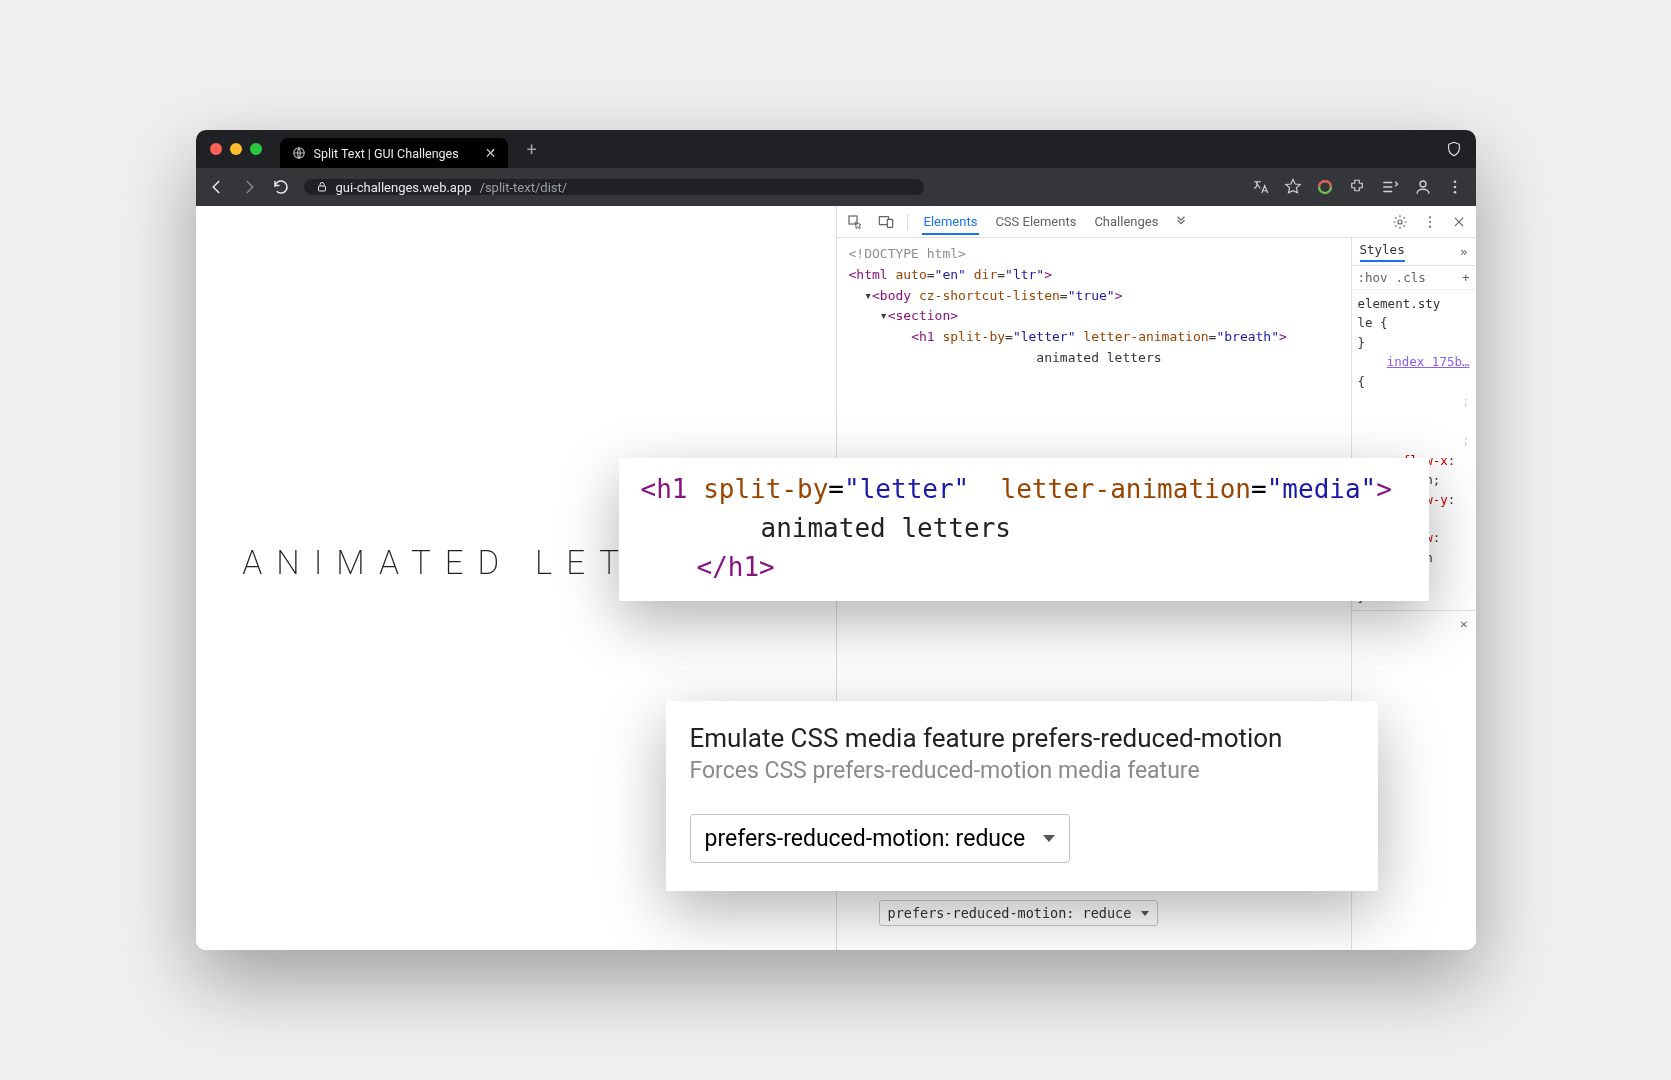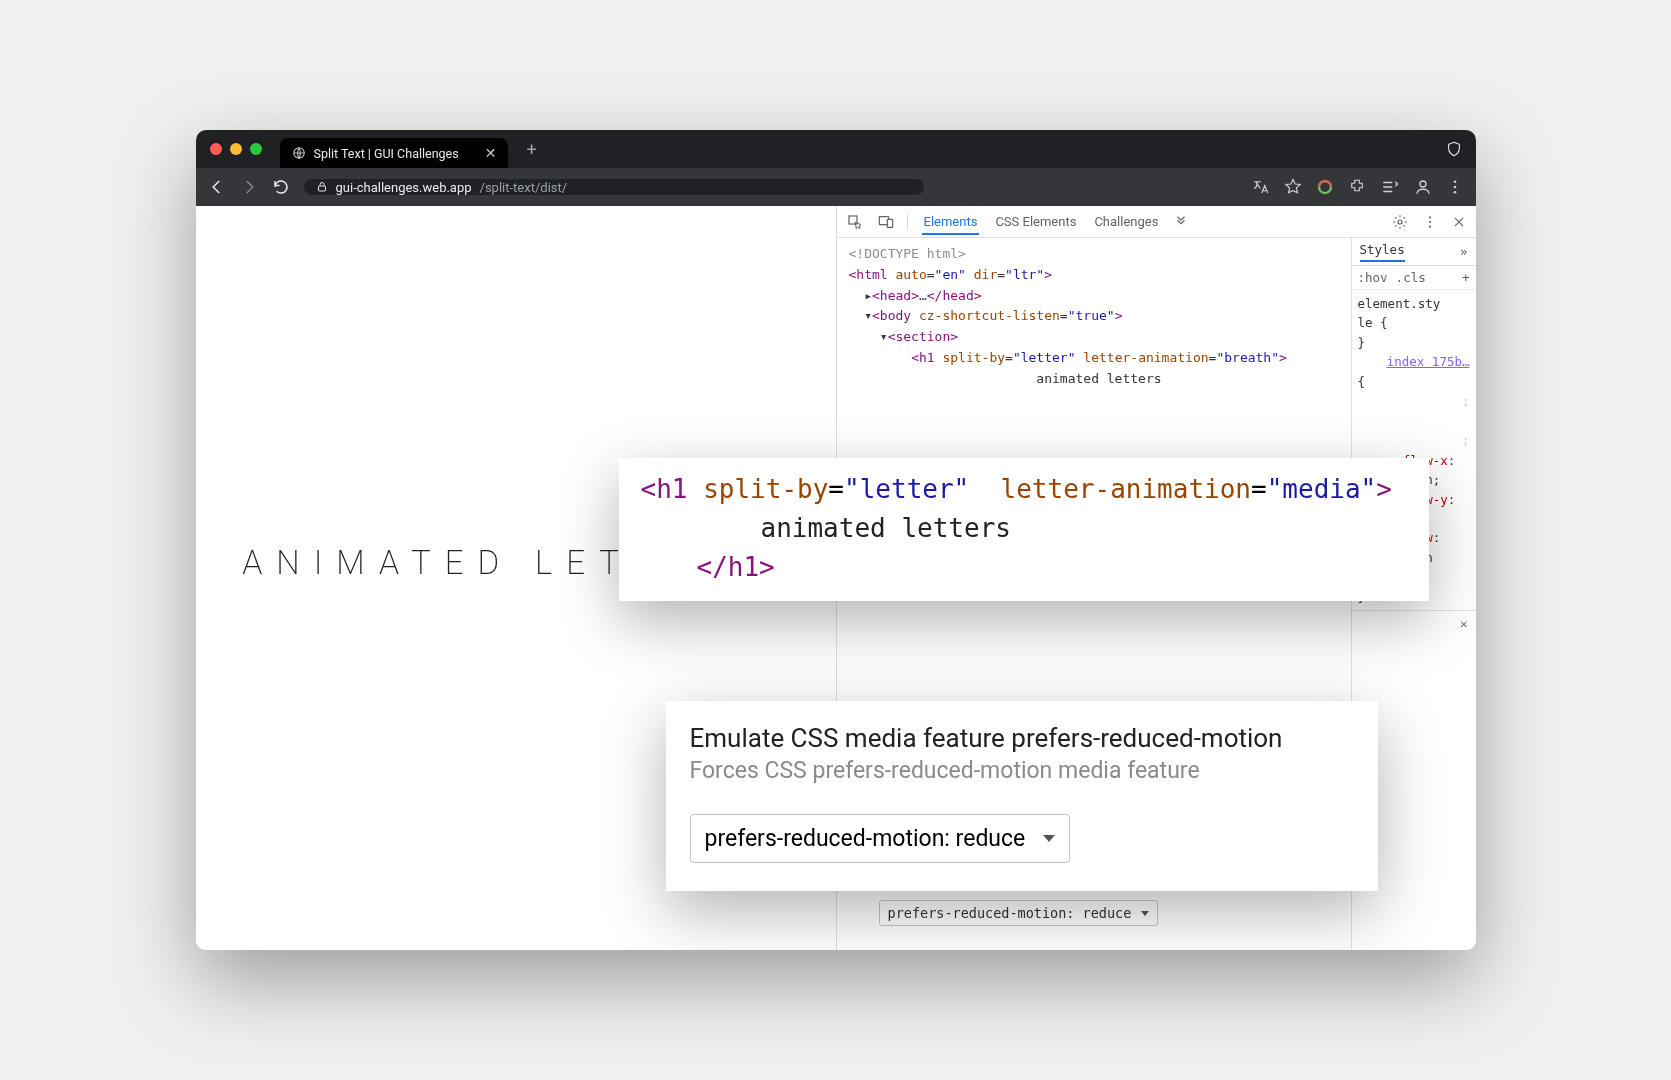--- a/index.html
+++ b/index.html
@@ -326,21 +326,20 @@
             <svg width="14" height="14" viewBox="0 0 24 24">
               <path d="M5 5l14 14M19 5L5 19" stroke="#5f6368" stroke-width="2"></path>
             </svg>
           </span>
       </div>
 
       <div class="dt-body">
         <div class="dt-elements">
           <div class="dom-line tok-comment">&lt;!DOCTYPE html&gt;</div>
           <div class="dom-line"><span class="tok-punc">&lt;</span><span class="tok-tag">html </span><span class="tok-attr">auto</span>=<span class="tok-val">"en"</span> <span class="tok-attr">dir</span>=<span class="tok-val">"ltr"</span><span class="tok-punc">&gt;</span></div>
-          <div class="dom-line">  ▸<span class="tok-punc">&lt;</span><span class="tok-tag">head</span><span class="tok-punc">&gt;</span>…<span class="tok-punc">&lt;/</span><span class="tok-tag">head</span><span class="tok-punc">&gt;</span></div>
           <div class="dom-line">  ▾<span class="tok-punc">&lt;</span><span class="tok-tag">body </span><span class="tok-attr">cz-shortcut-listen</span>=<span class="tok-val">"true"</span><span class="tok-punc">&gt;</span></div>
           <div class="dom-line">    ▾<span class="tok-punc">&lt;</span><span class="tok-tag">section</span><span class="tok-punc">&gt;</span></div>
           <div class="dom-line">        <span class="tok-punc">&lt;</span><span class="tok-tag">h1 </span><span class="tok-attr">split-by</span>=<span class="tok-val">"letter"</span> <span class="tok-attr">letter-animation</span>=<span class="tok-val">"breath"</span><span class="tok-punc">&gt;</span></div>
           <div class="dom-line tok-text">                        <span>animated letters</span></div>
           <div style="height:120px"></div>
           <div class="dom-line dom-selected"><span class="tok-comment">⋯</span><span class="tok-punc">&lt;/</span><span class="tok-tag">html</span><span class="tok-punc">&gt;</span> <span class="dom-eq">== $0</span></div>
 
           <div style="flex:1"></div>
           <div class="rendering-drawer">
             <div class="rd-title">Emulate CSS media feature prefers-reduced-motion</div>

